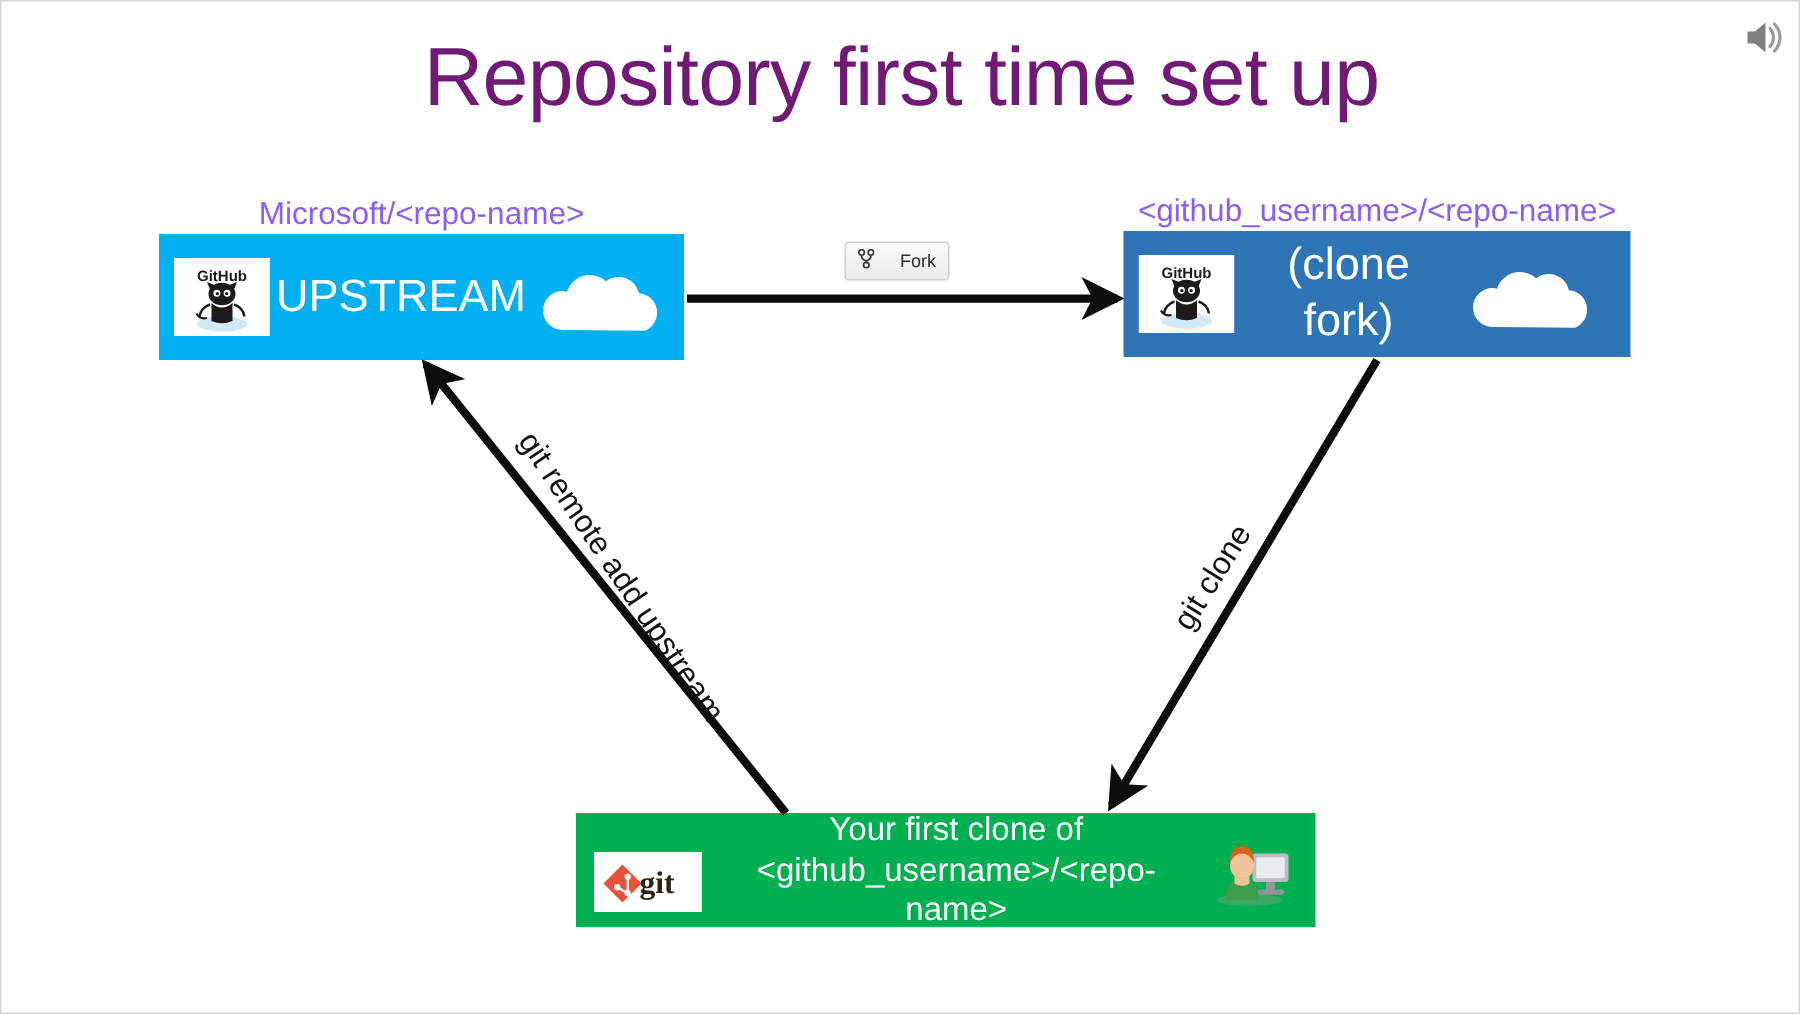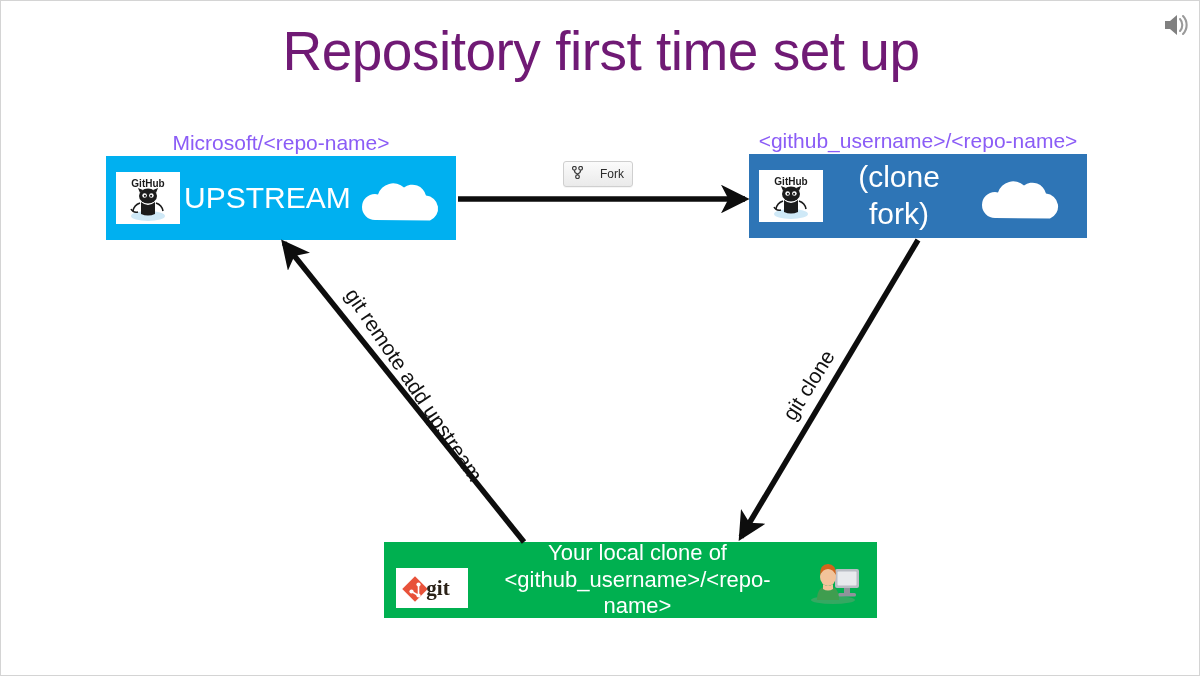--- a/index.html
+++ b/index.html
@@ -258,21 +258,21 @@
           <circle cx="18.5" cy="10.5" r="2.1" fill="#ffffff"></circle>
           <circle cx="11.5" cy="17.5" r="2.1" fill="#ffffff"></circle>
           <circle cx="18.5" cy="21.5" r="2.1" fill="#ffffff"></circle>
           <path d="M11.5 17.5 L18.5 21.5" stroke="#ffffff" stroke-width="1.6"></path>
           <path d="M18.5 10.5 v11" stroke="#ffffff" stroke-width="1.6"></path>
         </g>
         <text x="42" y="27" font-family="'Liberation Serif', serif" font-size="21" font-weight="bold" fill="#2b2218" text-anchor="middle">git</text>
       </svg>
     </div>
     <div class="box-text">
-      <div>Your local clone of</div>
+      <div>Your first clone of</div>
       <div>&lt;github_username&gt;/&lt;repo-name&gt;</div>
     </div>
     <div id="person-wrap">
       <svg viewBox="0 0 56 50" width="56" height="50">
         <ellipse cx="26" cy="45" rx="22" ry="4" fill="#35a862"></ellipse>
         <rect x="28" y="14" width="24" height="19" rx="2" fill="#b9bdc4"></rect>
         <rect x="30.5" y="16.5" width="19" height="14" rx="1" fill="#e8eaed"></rect>
         <rect x="37" y="33" width="6" height="6" fill="#8f949b"></rect>
         <rect x="31" y="38" width="18" height="3.5" rx="1.6" fill="#8f949b"></rect>
         <path d="M10 45 q0 -14 11 -14 q11 0 11 14 z" fill="#3f9d4f"></path>

